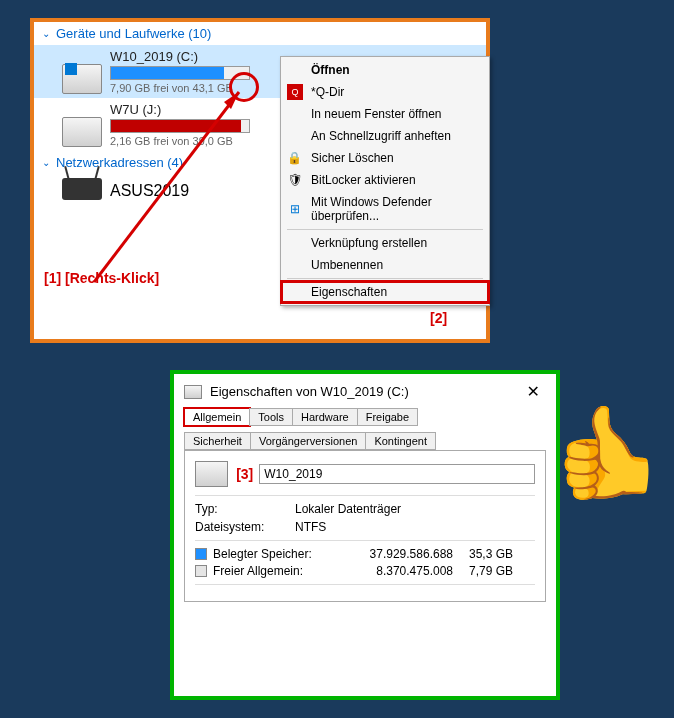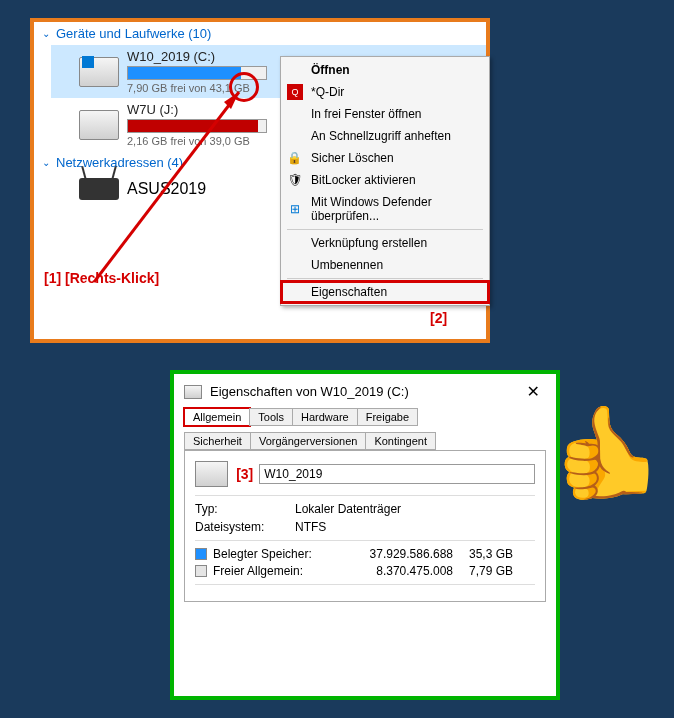--- a/index.html
+++ b/index.html
@@ -2,21 +2,21 @@
 <html><head>
 <meta charset="utf-8">
 <style>
 * { box-sizing: border-box; margin: 0; padding: 0; font-family: "Segoe UI", Tahoma, sans-serif; }
 body { background: #1a3a5c; width: 674px; height: 718px; position: relative; overflow: hidden; }
 
 
 .explorer-panel { position: absolute; top: 18px; left: 30px; width: 460px; height: 325px; background: #fff; border: 4px solid #e87b1c; }
 .section-header { display: flex; align-items: center; padding: 4px 8px; color: #0066cc; cursor: pointer; font-size: 13px; }
 .chevron { display: inline-block; width: 10px; font-size: 10px; margin-right: 4px; }
-.drive-row { display: flex; align-items: center; padding: 4px 8px 4px 28px; margin-left: 17px; }
+.drive-row { display: flex; align-items: flex-end; padding: 4px 8px 4px 28px; }
 .drive-row.selected { background: #cce8ff; }
 .drive-icon { width: 40px; height: 30px; background: linear-gradient(#f5f5f5, #d0d0d0); border: 1px solid #888; border-radius: 2px; margin-right: 8px; position: relative; }
 .drive-icon.win::before { content: ""; position: absolute; top: -2px; left: 2px; width: 12px; height: 12px; background: #0078d4; }
 .drive-info { display: flex; flex-direction: column; font-size: 12px; color: #222; }
 .drive-name { font-size: 13px; }
 .drive-bar { width: 140px; height: 14px; border: 1px solid #999; background: #f0f0f0; margin: 2px 0; position: relative; }
 .drive-bar-fill { height: 100%; }
 .drive-free { font-size: 11px; color: #666; }
 .router-icon { width: 40px; height: 22px; background: #333; border-radius: 3px; margin-right: 8px; position: relative; }
 .router-icon::before, .router-icon::after { content: ""; position: absolute; width: 2px; height: 14px; background: #333; top: -12px; }
@@ -120,21 +120,21 @@
 
 <div class="context-menu">
   <div class="menu-item">
       <span style="font-weight:bold">Öffnen</span>
     </div>
   <div class="menu-item">
       <span class="menu-icon" style="background:#c00;color:#fff;font-size:9px">Q</span>
       <span>*Q-Dir</span>
     </div>
   <div class="menu-item">
-      <span>In frei Fenster öffnen</span>
+      <span>In neuem Fenster öffnen</span>
     </div>
   <div class="menu-item">
       <span>An Schnellzugriff anheften</span>
     </div>
   <div class="menu-item">
       <span class="menu-icon">🔒</span>
       <span>Sicher Löschen</span>
     </div>
   <div class="menu-item">
       <span class="menu-icon">🛡</span>

